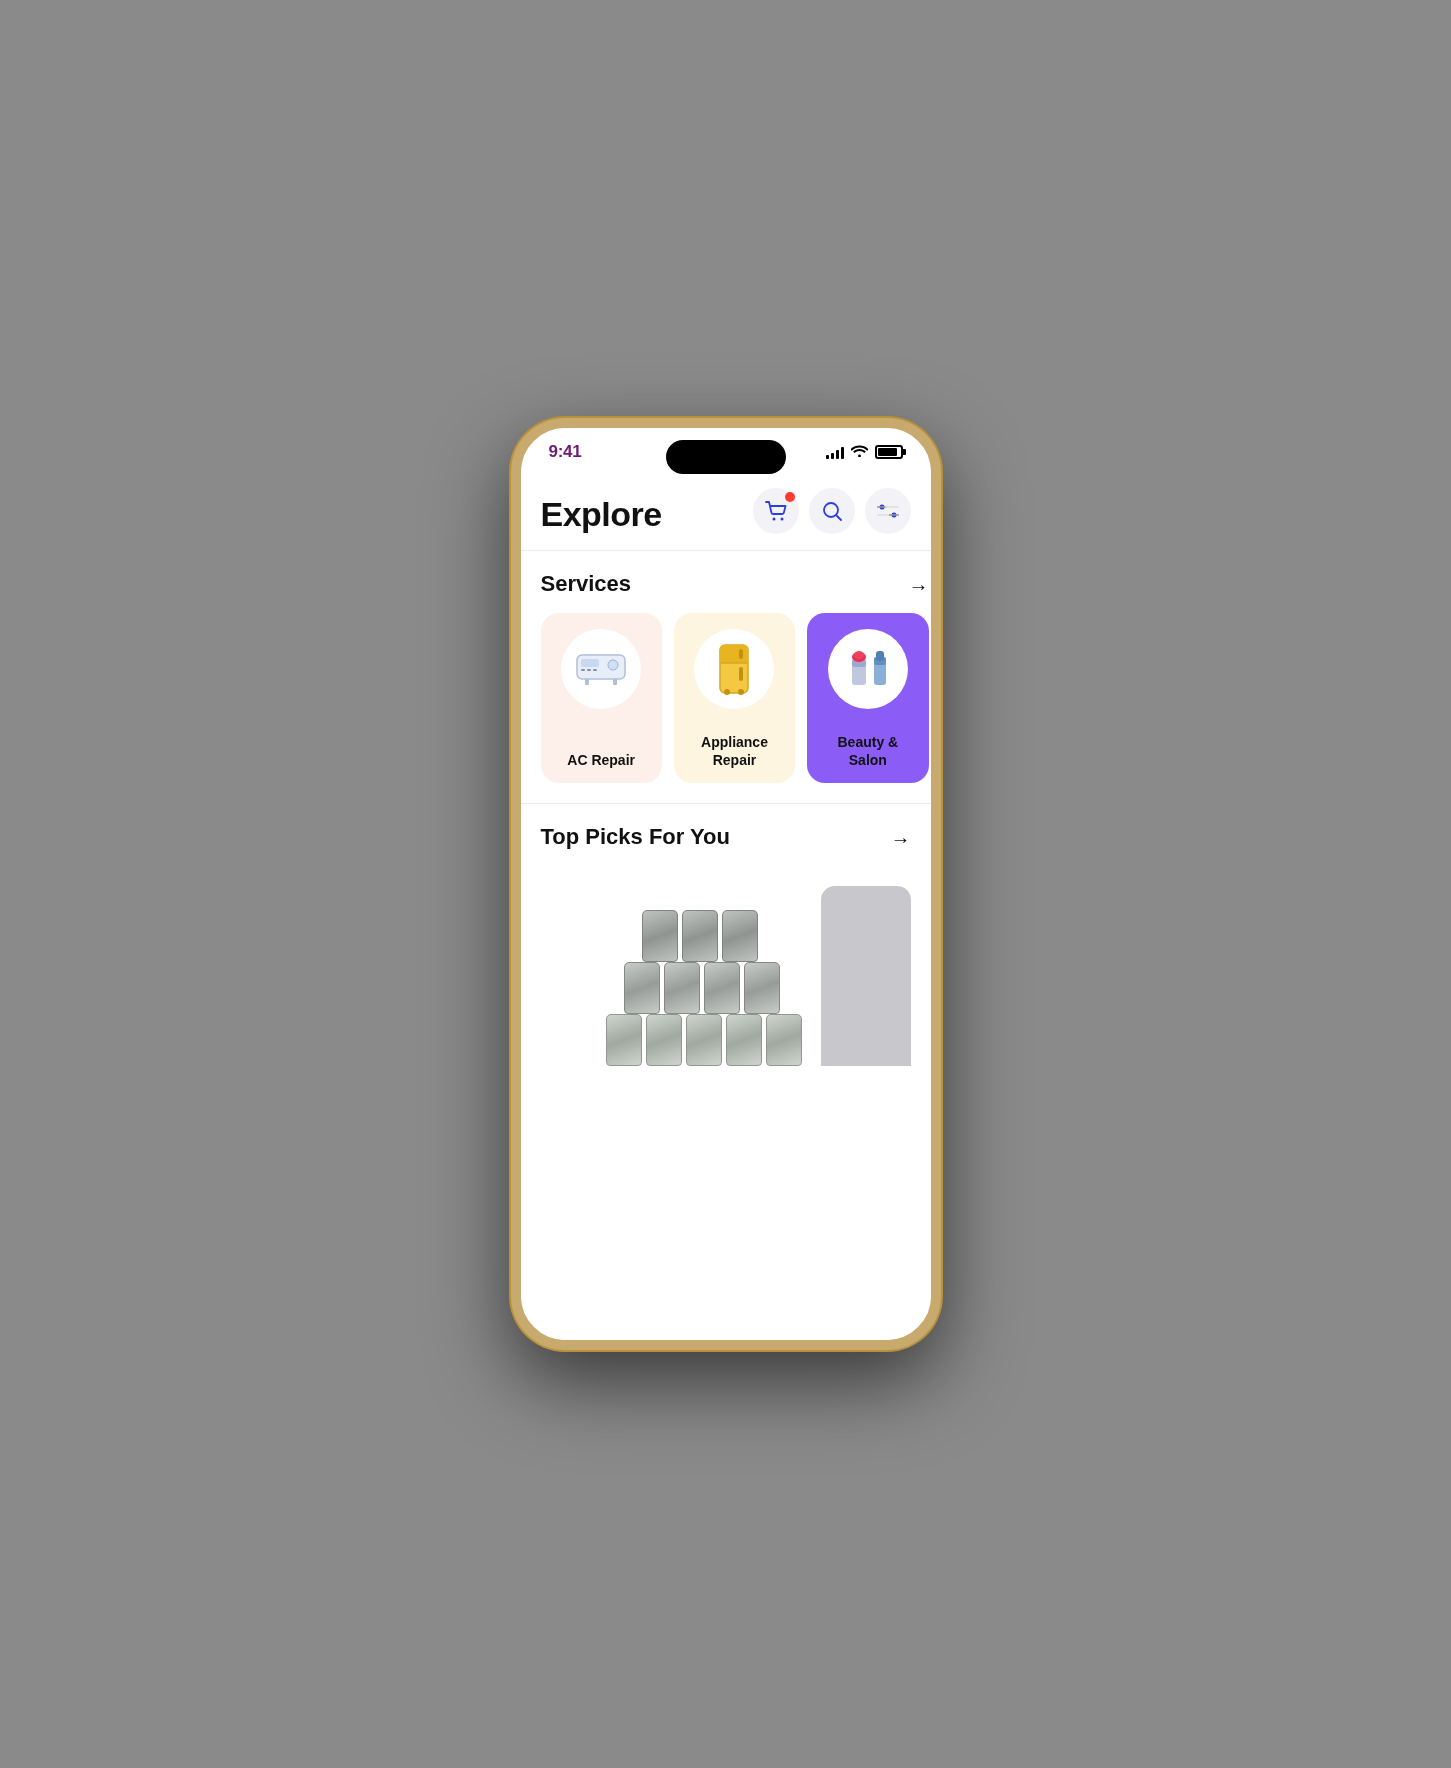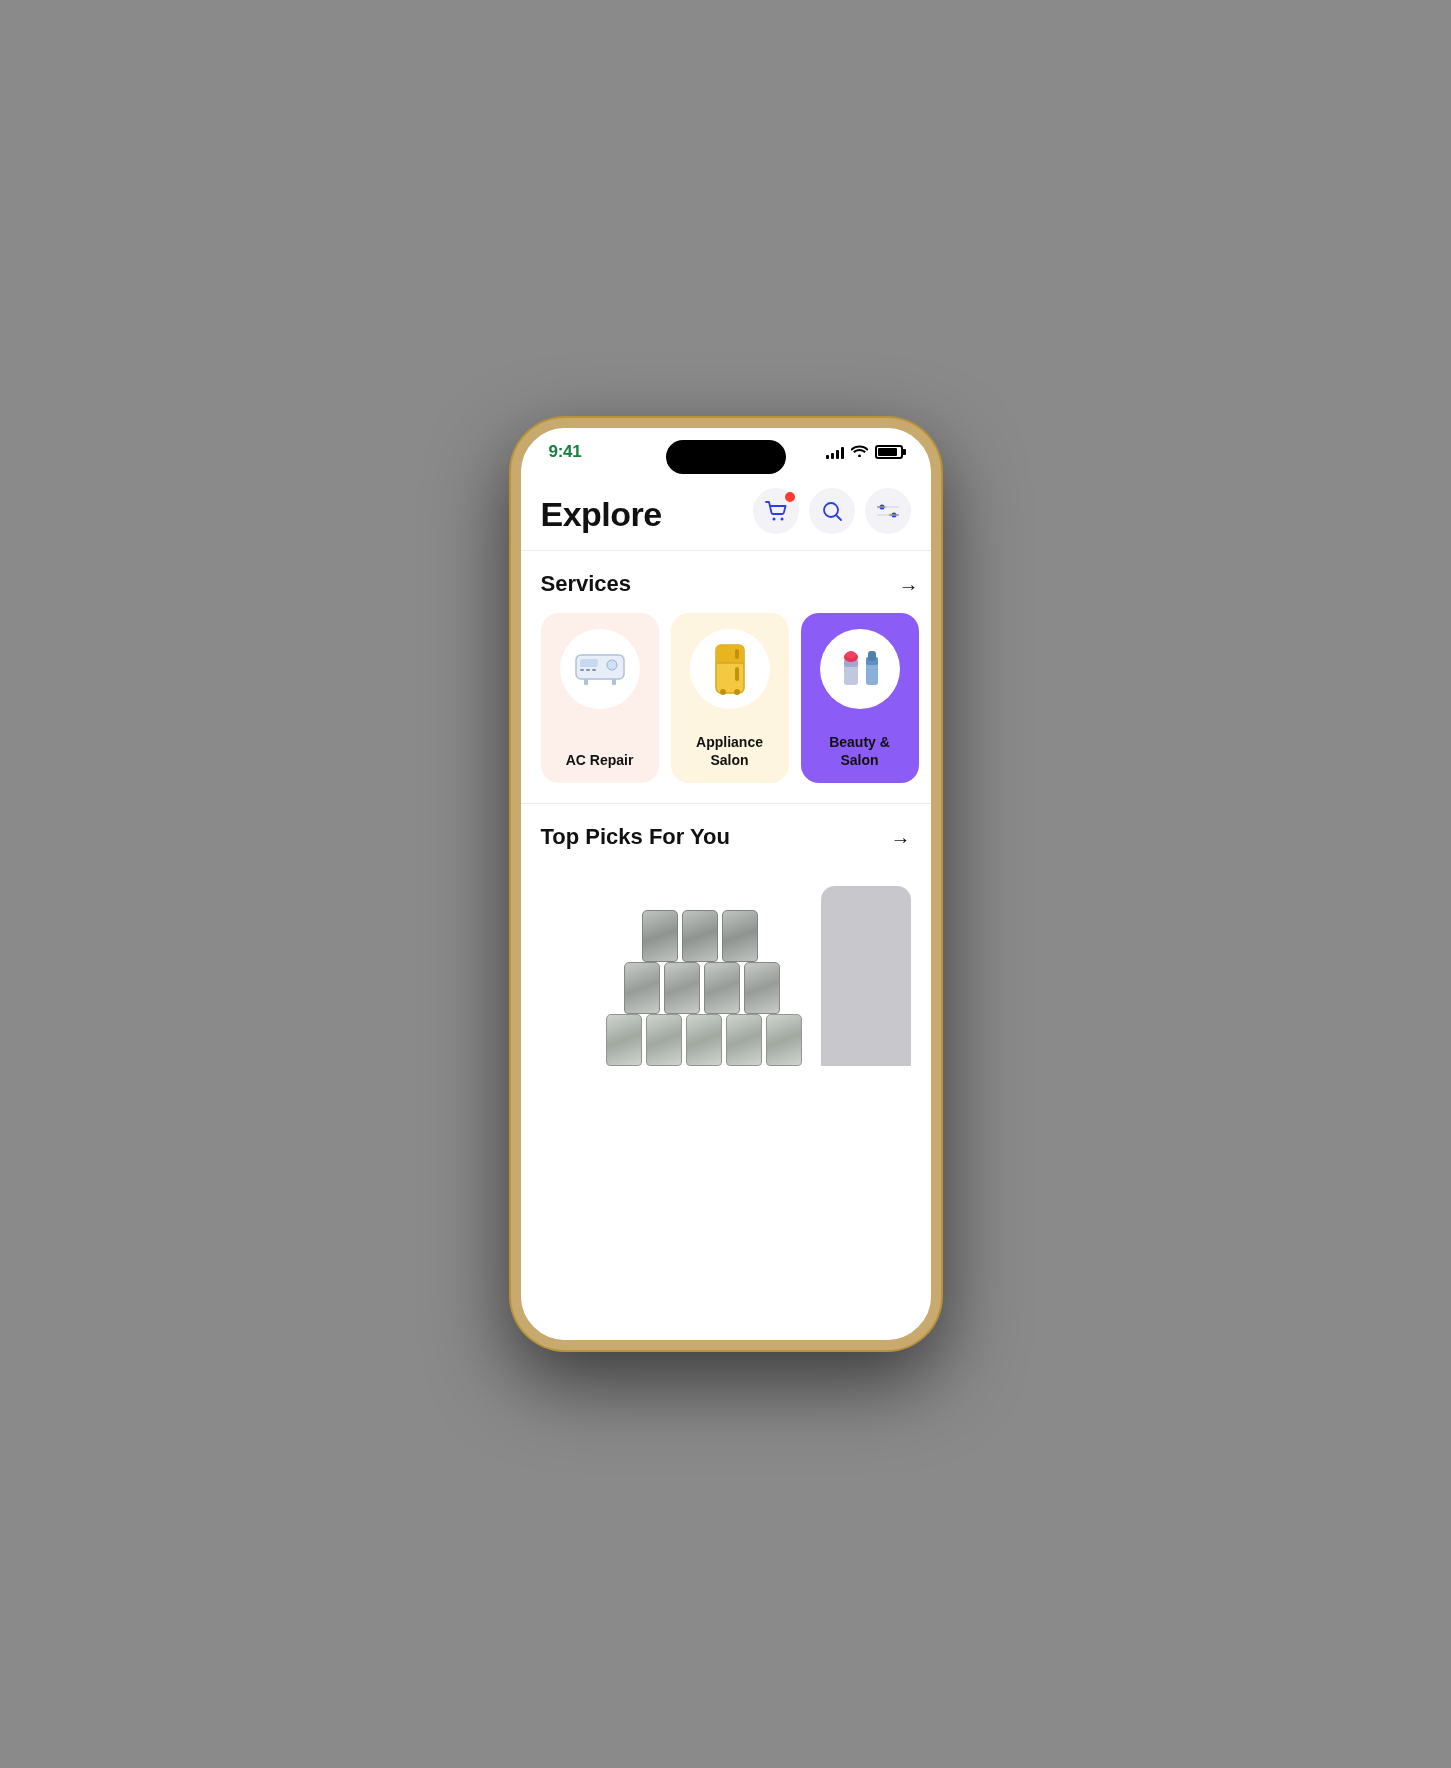--- a/index.html
+++ b/index.html
@@ -65,21 +65,21 @@
       display: flex;
       justify-content: space-between;
       align-items: center;
       padding: 14px 28px 6px 28px;
       flex-shrink: 0;
     }
 
     .status-time {
       font-size: 17px;
       font-weight: 700;
-      color: #15803d;
+      color: #701a75;
       letter-spacing: -0.3px;
     }
 
     .status-icons {
       display: flex;
       align-items: center;
       gap: 7px;
     }
 
     .signal-bars {
@@ -192,21 +192,21 @@
 
     
     .divider {
       height: 1px;
       background: #e8ecf5;
       margin: 0;
     }
 
     
     .section {
-      padding: 20px 12px 0 20px;
+      padding: 20px 2px 0 20px;
     }
 
     .section-header {
       display: flex;
       justify-content: space-between;
       align-items: center;
       margin-bottom: 16px;
     }
 
     .section-title {
@@ -377,21 +377,21 @@
                 <line x1="3" y1="20" x2="31" y2="20" stroke="#d4a820" stroke-width="1.5"></line>
 
                 <rect x="22" y="6" width="4" height="10" rx="2" fill="#c49010"></rect>
 
                 <rect x="22" y="24" width="4" height="14" rx="2" fill="#c49010"></rect>
 
                 <circle cx="10" cy="49" r="3" fill="#c49010"></circle>
                 <circle cx="24" cy="49" r="3" fill="#c49010"></circle>
               </svg>
             </div>
-            <span class="service-label">Appliance Salon</span>
+            <span class="service-label">Appliance Repair</span>
           </div>
 
           <div class="service-card beauty">
             <div class="service-icon-circle">
               <svg class="beauty-svg" viewBox="0 0 48 52" fill="none">
 
                 <rect x="8" y="20" width="14" height="22" rx="3" fill="#c0c8e0"></rect>
                 <rect x="8" y="16" width="14" height="8" rx="2" fill="#a0a8d0"></rect>
                 <ellipse cx="15" cy="14" rx="7" ry="5" fill="#e83050"></ellipse>
                 <ellipse cx="15" cy="12" rx="5" ry="4" fill="#f04060"></ellipse>

